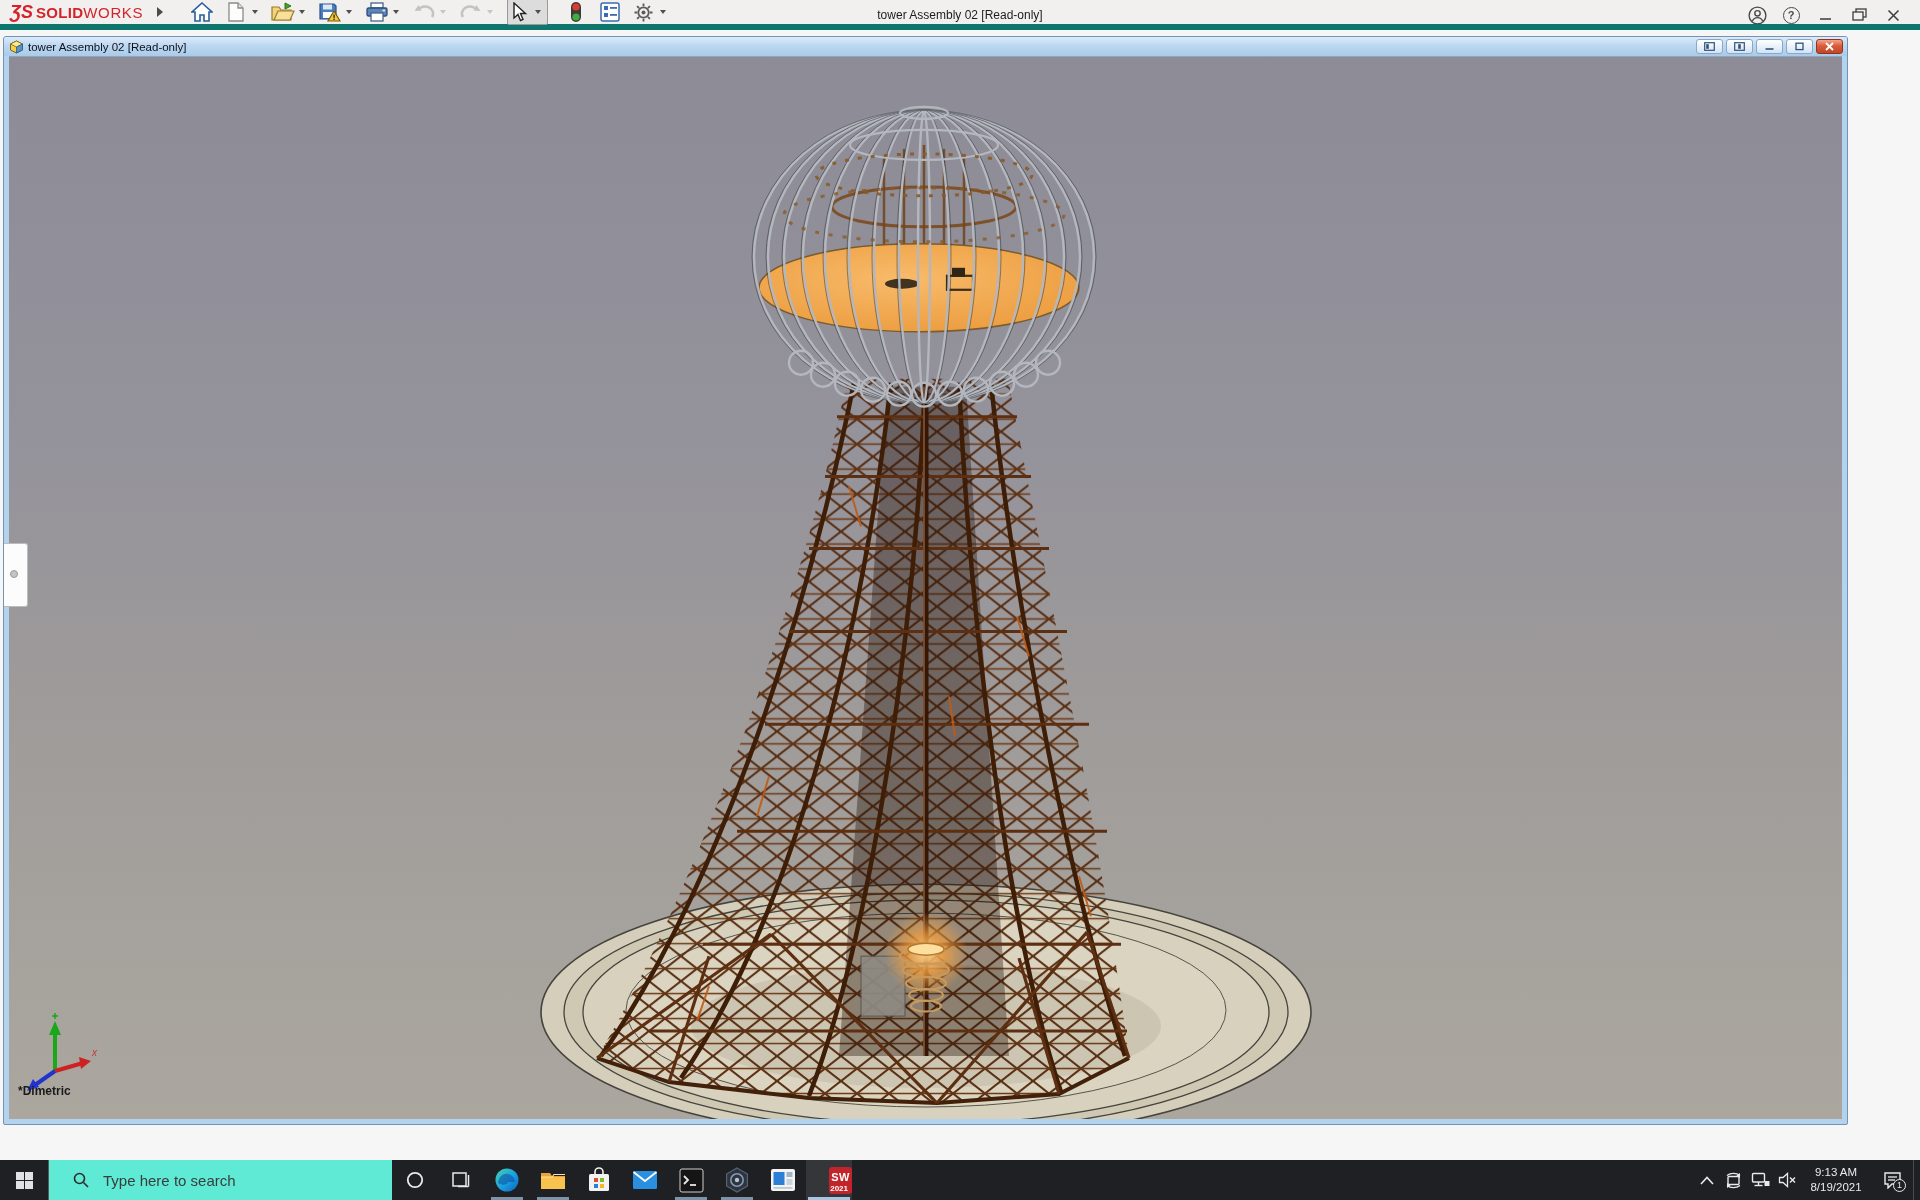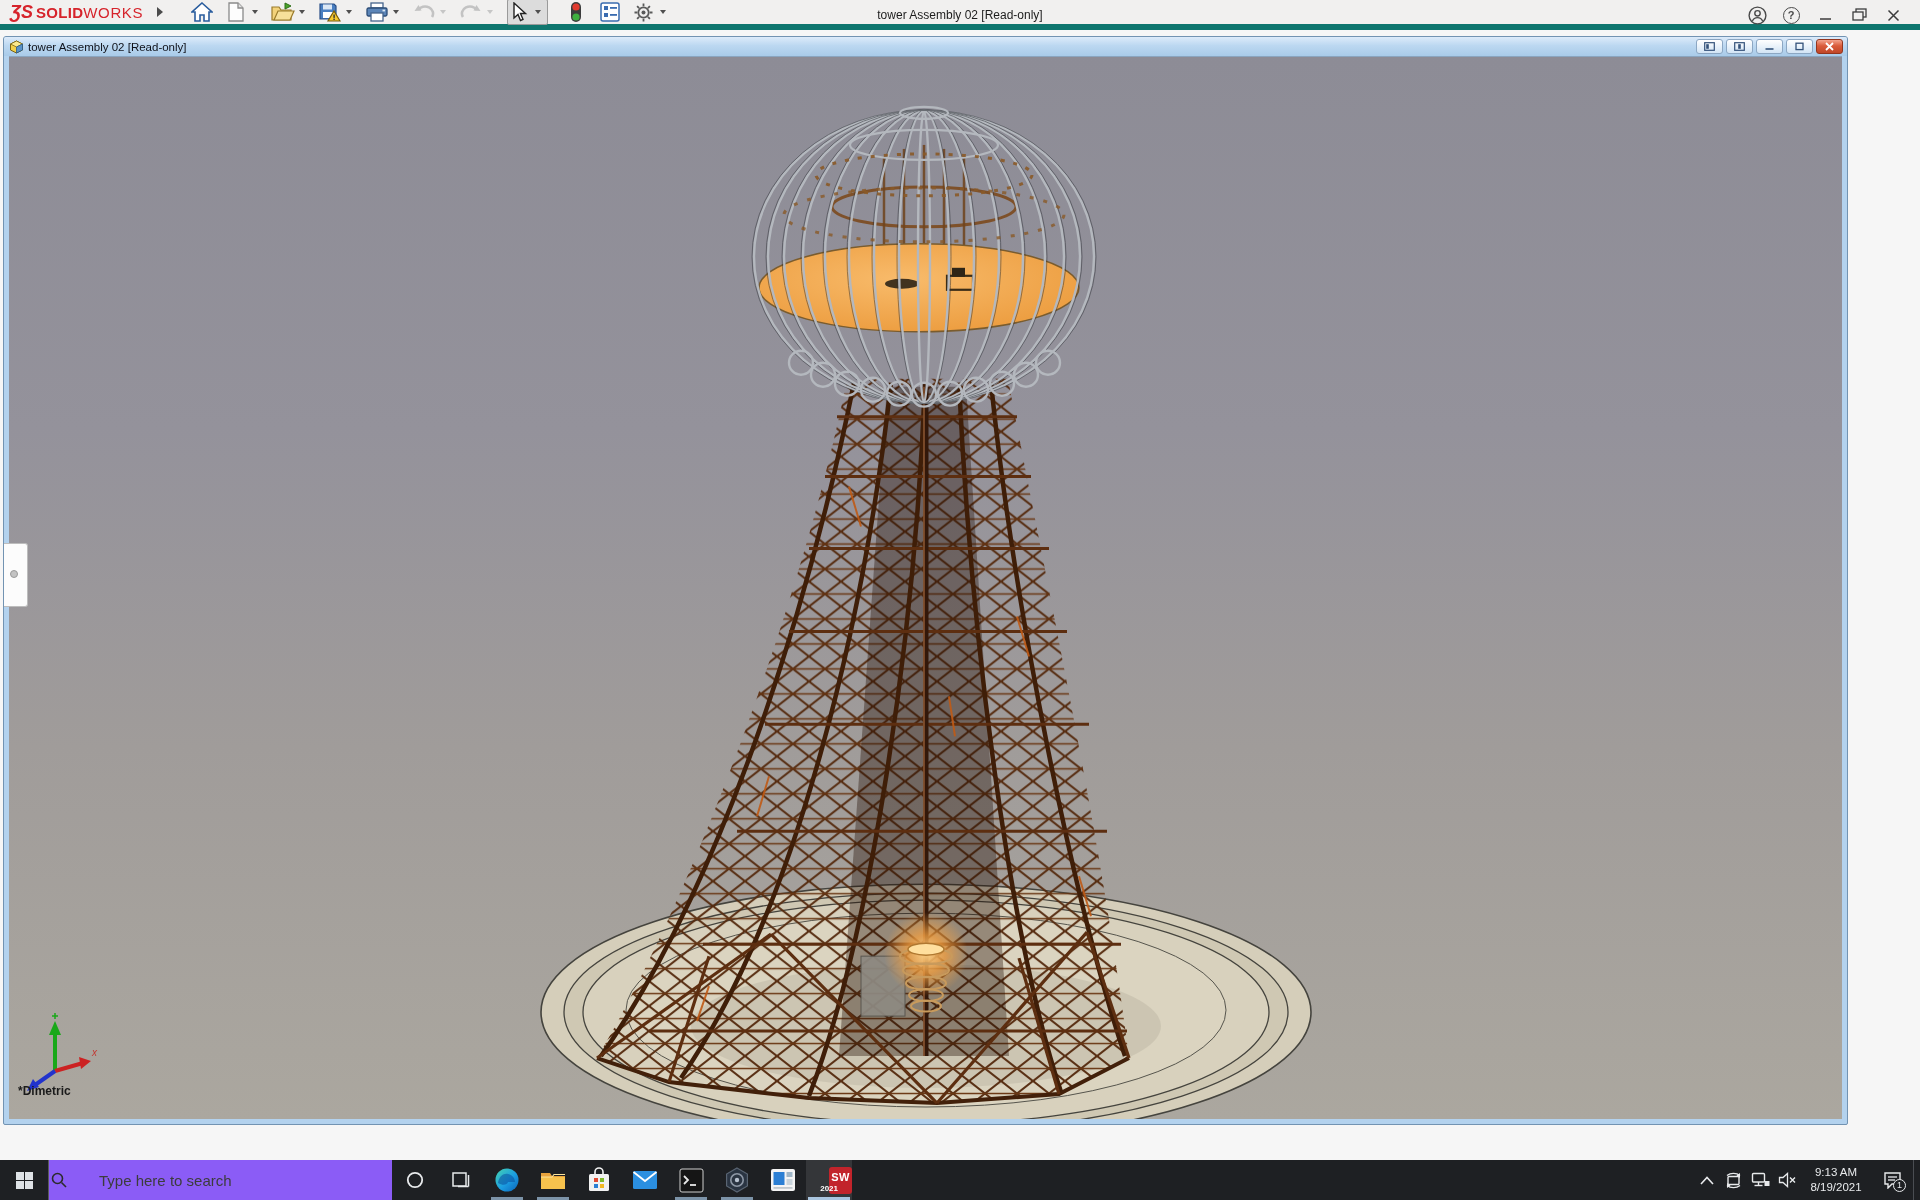--- a/index.html
+++ b/index.html
@@ -60,33 +60,33 @@
   #triad-xlabel { position:absolute; right:2px; top:34px; color:#c23a34; font-size:10px; font-style:italic; }
   #paneltab { position:absolute; left:0; top:506px; width:24px; height:64px; background:#fcfcfc;
     border:1px solid #bdbdbd; border-left:none; border-radius:0 3px 3px 0; }
   #paneltab .dot { position:absolute; left:6px; top:26px; width:8px; height:8px; border-radius:50%;
     background:#c3c3c3; border:1px solid #9a9a9a; }
 
   
   #taskbar { position:absolute; left:0; bottom:0; width:1920px; height:40px; background:#1e2023;
     display:flex; align-items:center; color:#e8eaec; }
   .tb-start { width:48px; height:40px; display:flex; align-items:center; justify-content:center; }
-  .tb-search { width:344px; height:40px; background:#8b5cf6; display:flex; align-items:center;
-    padding-left:2px; border-left:1px solid #5a5a5a;gap:18px; }
+  .tb-search { width:344px; height:40px; background:#5eead4; display:flex; align-items:center;
+    padding-left:24px; border-left:1px solid #5a5a5a; }
   .tb-search input { border:none; outline:none; background:transparent; font-size:15px; width:270px;
     color:#2e2e2e; font-family:"Liberation Sans",sans-serif; margin-left:12px; }
   .tb-search input::placeholder { color:#3c3c3c; opacity:1; }
   .tb-btn { width:46px; height:40px; position:relative; display:flex; align-items:center; justify-content:center; }
   .tb-ind { position:absolute; bottom:0; left:7px; right:7px; height:3px; background:#7c93a8; }
   .tb-btn.active { background:rgba(255,255,255,.10);padding-left:23px; }
   .tb-btn.active .tb-ind { left:2px; right:2px; background:#a9c5df; }
   .swicon { width:27px; height:27px; background:#c2242b; border-radius:3px; position:relative;
     display:flex; align-items:center; justify-content:center; }
   .swicon .sw-l { color:#fff; font-weight:bold; font-size:11px; letter-spacing:.5px; margin-top:-7px; }
-  .swicon .sw-y { position:absolute; bottom:1px; right:14px; color:#fff; font-size:8px; font-weight:bold; }
+  .swicon .sw-y { position:absolute; bottom:1px; right:4px; color:#fff; font-size:8px; font-weight:bold; }
   #tray { margin-left:auto; display:flex; align-items:center; height:44px; }
   .tray-icn { width:27px; height:40px; display:flex; align-items:center; justify-content:center; }
   .clock { width:70px; text-align:center; font-size:11.5px; line-height:1.3; }
   .action { width:42px; height:40px; position:relative; display:flex; align-items:center; justify-content:center; }
   .ac-badge { position:absolute; right:7px; bottom:8px; width:13px; height:13px; border:1.3px solid #e8eaec;
     border-radius:50%; background:#1e2023; color:#e8eaec; font-size:9px; line-height:11px; text-align:center; }
   .show-desktop { width:7px; height:40px; border-left:1px solid #4a4d52; }
 </style>
 </head>
 <body>

